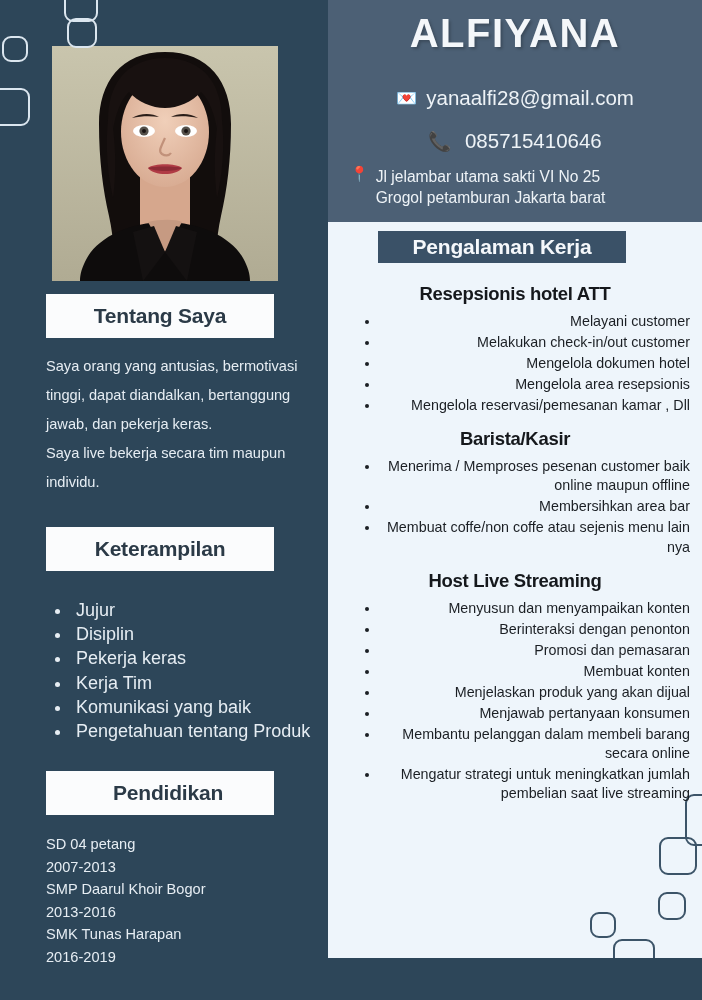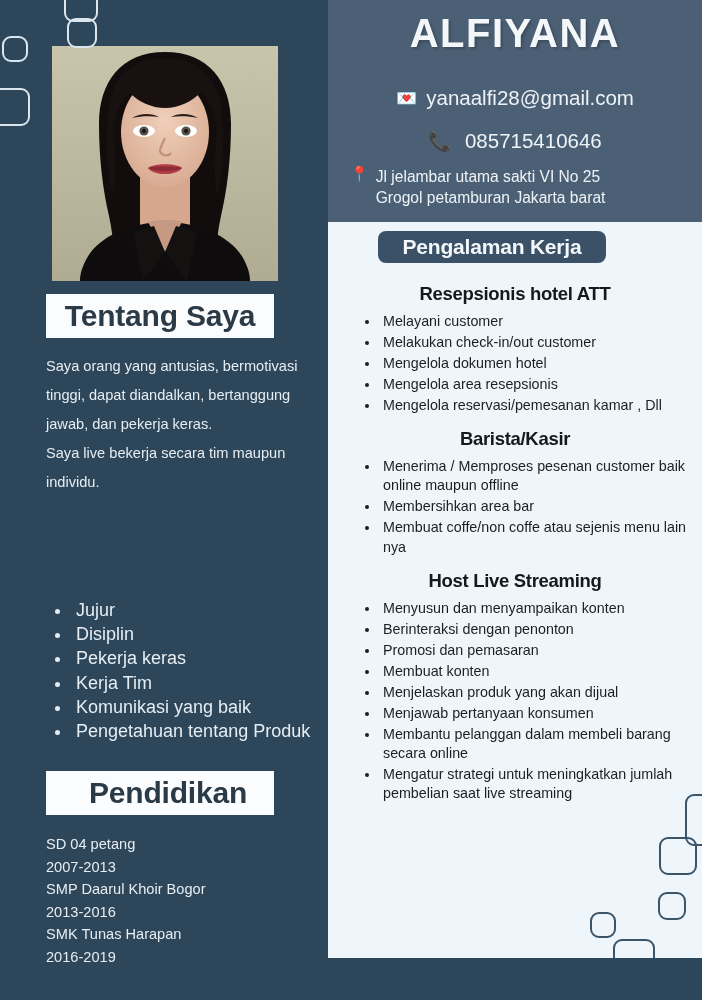--- a/index.html
+++ b/index.html
@@ -59,21 +59,21 @@
     position: absolute;
     background: #fbfcfd;
     display: flex;
     align-items: center;
     justify-content: center;
     z-index: 4;
   }
   .white-head span {
     color: #2b3a47;
     font-weight: bold;
-    font-size: 30px;
+    font-size: 21px;
     letter-spacing: -0.2px;
   }
 
   .side-text {
     position: absolute;
     color: #e6edf3;
     font-size: 14.6px;
     line-height: 29px;
     z-index: 4;
     width: 272px;
@@ -155,28 +155,27 @@
     height: 736px;
     background: #eef5fb;
     z-index: 5;
     overflow: hidden;
   }
 
   .panel-banner {
     position: absolute;
     left: 50px;
     top: 9px;
-    width: 228px;
+    width: 248px;
     height: 32px;
     background: #3a5167;
     display: flex;
     align-items: center;
     justify-content: center;
     z-index: 7;
-    border-radius: 8px;
   }
   .panel-banner span {
     color: #f5f8fb;
     font-weight: bold;
     font-size: 21px;
     letter-spacing: -0.2px;
   }
 
   .jobs { position: absolute; left: 0; top: 52px; width: 374px; z-index: 7; }
   .job { margin-bottom: 4px; }
@@ -187,20 +186,21 @@
     font-size: 18.5px;
     letter-spacing: -0.3px;
     padding: 9px 10px 7px;
   }
   .job ul {
     list-style: disc;
     margin: 0 12px 0 52px;
     color: #1b1f24;
     font-size: 14.3px;
     line-height: 19.4px;
+    text-align: right;
   }
   .job ul li { padding-left: 3px; margin-bottom: 1.5px; }
 </style>
 </head>
 <body>
 
 <div id="page">
 
   <div class="right-header">
     <div class="name">ALFIYANA</div>
@@ -319,20 +319,23 @@
           <path d="M124 180l-11 26 22 29 10-49z" fill="#141111"></path>
         </g>
       </svg>
     </div>
 
     <div class="white-head" style="left:46px; top:294px; width:228px; height:44px;">
       <span>Tentang Saya</span>
     </div>
     <div class="side-text" style="left:46px; top:352px;"><span>Saya orang yang antusias, bermotivasi tinggi, dapat diandalkan, bertanggung jawab, dan pekerja keras.</span><br><span>Saya live bekerja secara tim maupun individu.</span></div>
 
+    <div class="white-head" style="left:46px; top:527px; width:228px; height:44px;">
+      <span>Keterampilan</span>
+    </div>
     <ul class="side-list" style="left:52px; top:598px;">
         <li>Jujur</li>
         <li>Disiplin</li>
         <li>Pekerja keras</li>
         <li>Kerja Tim</li>
         <li>Komunikasi yang baik</li>
         <li>Pengetahuan tentang Produk</li>
       </ul>
 
     <div class="white-head" style="left:46px; top:771px; width:228px; height:44px;padding-left:16px;">

